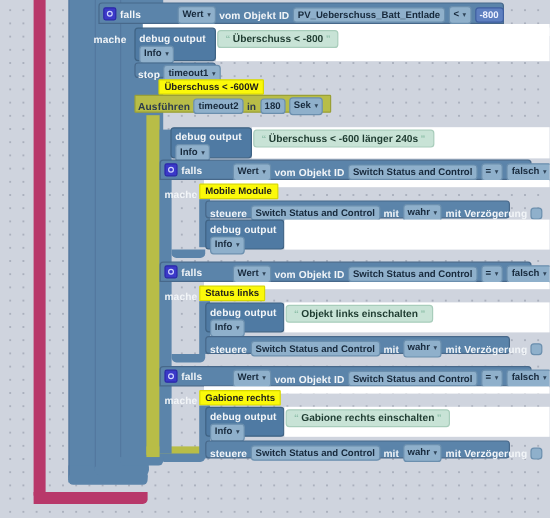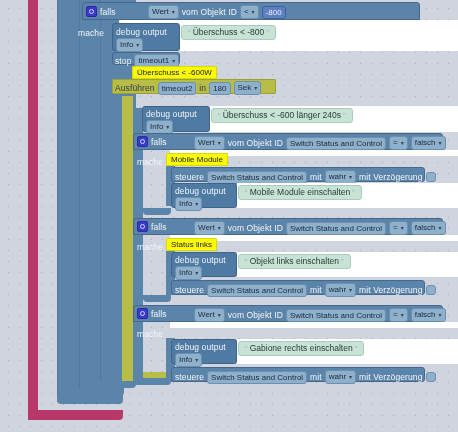--- a/index.html
+++ b/index.html
@@ -7,20 +7,21 @@
     width:458px;height:432px;overflow:hidden;
     font-family:"Liberation Sans","DejaVu Sans",sans-serif;
     background:#cfd4de;
   }
   #canvas{
     position:relative;width:458px;height:432px;
     background-color:#cfd4de;
     background-image:radial-gradient(#aab0bd 0.9px, transparent 1px);
     background-size:11px 11px;
     background-position:3px 3px;
+    font-weight:bold;
   }
 
   
   .blk{position:absolute;box-sizing:border-box;}
   .ctrl{
     background:#5b84aa;border:1px solid #47688a;border-radius:3px;
     color:#ffffff;
   }
   .ctrl-deep{background:#4f7aa3;border-color:#3f6384;}
   .lbl{
@@ -107,20 +108,21 @@
   <div class="row" style="left:86px;top:6px;">
     <span class="gear">
         <i></i>
       </span>
     <span class="lbl">falls</span>
   </div>
 
   <div class="row" style="left:148px;top:5px;">
     <span class="field drop">Wert</span>
     <span class="lbl">vom Objekt ID</span>
+    <span class="field">PV_Ueberschuss_Batt_Entlade</span>
     <span class="field drop">&lt;</span>
     <span class="field field-num">-800</span>
   </div>
 
   <div class="sheet" style="left:119px;top:20px;width:420px;height:10px;"></div>
 
   <div class="lbl" style="position:absolute;left:78px;top:28px;">mache</div>
 
   <div class="blk ctrl ctrl-deep" style="left:112px;top:23px;width:68px;height:28px;border-radius:3px;"></div>
   <div class="lbl" style="position:absolute;left:116px;top:27px;">debug output</div>
@@ -186,23 +188,20 @@
     <span class="lbl">mit</span>
     <span class="field drop">wahr</span>
     <span class="lbl">mit Verzögerung</span>
     <span class="field" style="width:8px;height:8px;padding:0;"></span>
   </div>
 
   <div class="blk ctrl ctrl-deep" style="left:171px;top:183px;width:66px;height:25px;"></div>
   <div class="lbl" style="position:absolute;left:175px;top:186px;">debug output</div>
   <div class="field drop" style="position:absolute;left:175px;top:197px;">Info</div>
   <div class="sheet" style="left:237px;top:183px;width:303px;height:25px;"></div>
-  <div class="strblk" style="left:238px;top:185px;">
-    <span class="quote">“</span><span>Mobile Module einschalten</span><span class="quote">”</span>
-  </div>
   <div class="notch" style="left:143px;top:208px;width:28px;height:7px;"></div>
 
   <div class="blk ctrl" style="left:133px;top:218px;width:310px;height:17px;border-radius:3px 3px 0 0;"></div>
   <div class="row" style="left:137px;top:221px;">
     <span class="gear">
         <i></i>
       </span>
     <span class="lbl">falls</span>
   </div>
   <div class="row" style="left:194px;top:221px;">
@@ -245,20 +244,21 @@
   </div>
   <div class="row" style="left:194px;top:308px;">
     <span class="field drop">Wert</span>
     <span class="lbl">vom Objekt ID</span>
     <span class="field">Switch Status and Control</span>
     <span class="field drop">=</span>
     <span class="field drop">falsch</span>
   </div>
   <div class="sheet" style="left:170px;top:322px;width:370px;height:6px;"></div>
   <div class="lbl" style="position:absolute;left:137px;top:329px;">mache</div>
+  <div class="note" style="left:166px;top:325px;">Gabione rechts</div>
   <div class="bar bar-blue" style="left:166px;top:338px;width:9px;height:44px;"></div>
 
   <div class="blk ctrl ctrl-deep" style="left:171px;top:339px;width:66px;height:25px;"></div>
   <div class="lbl" style="position:absolute;left:175px;top:342px;">debug output</div>
   <div class="field drop" style="position:absolute;left:175px;top:353px;">Info</div>
   <div class="sheet" style="left:237px;top:339px;width:303px;height:25px;"></div>
   <div class="strblk" style="left:238px;top:341px;">
     <span class="quote">“</span><span>Gabione rechts einschalten</span><span class="quote">”</span>
   </div>
 

